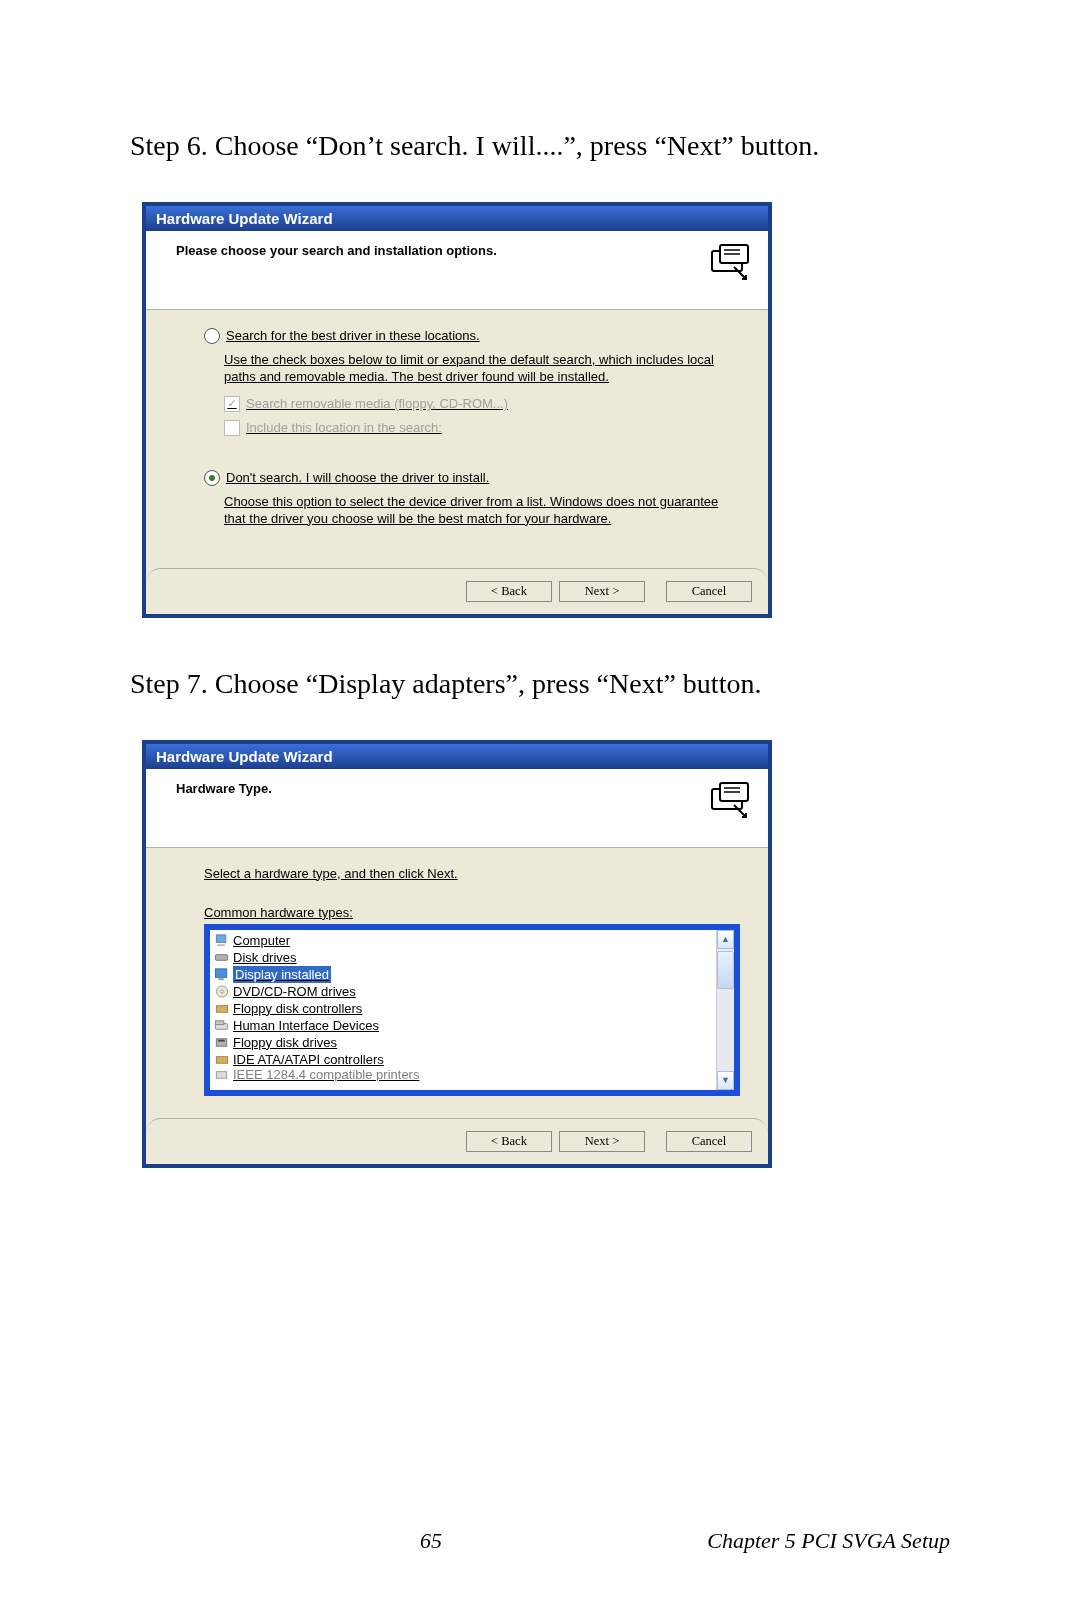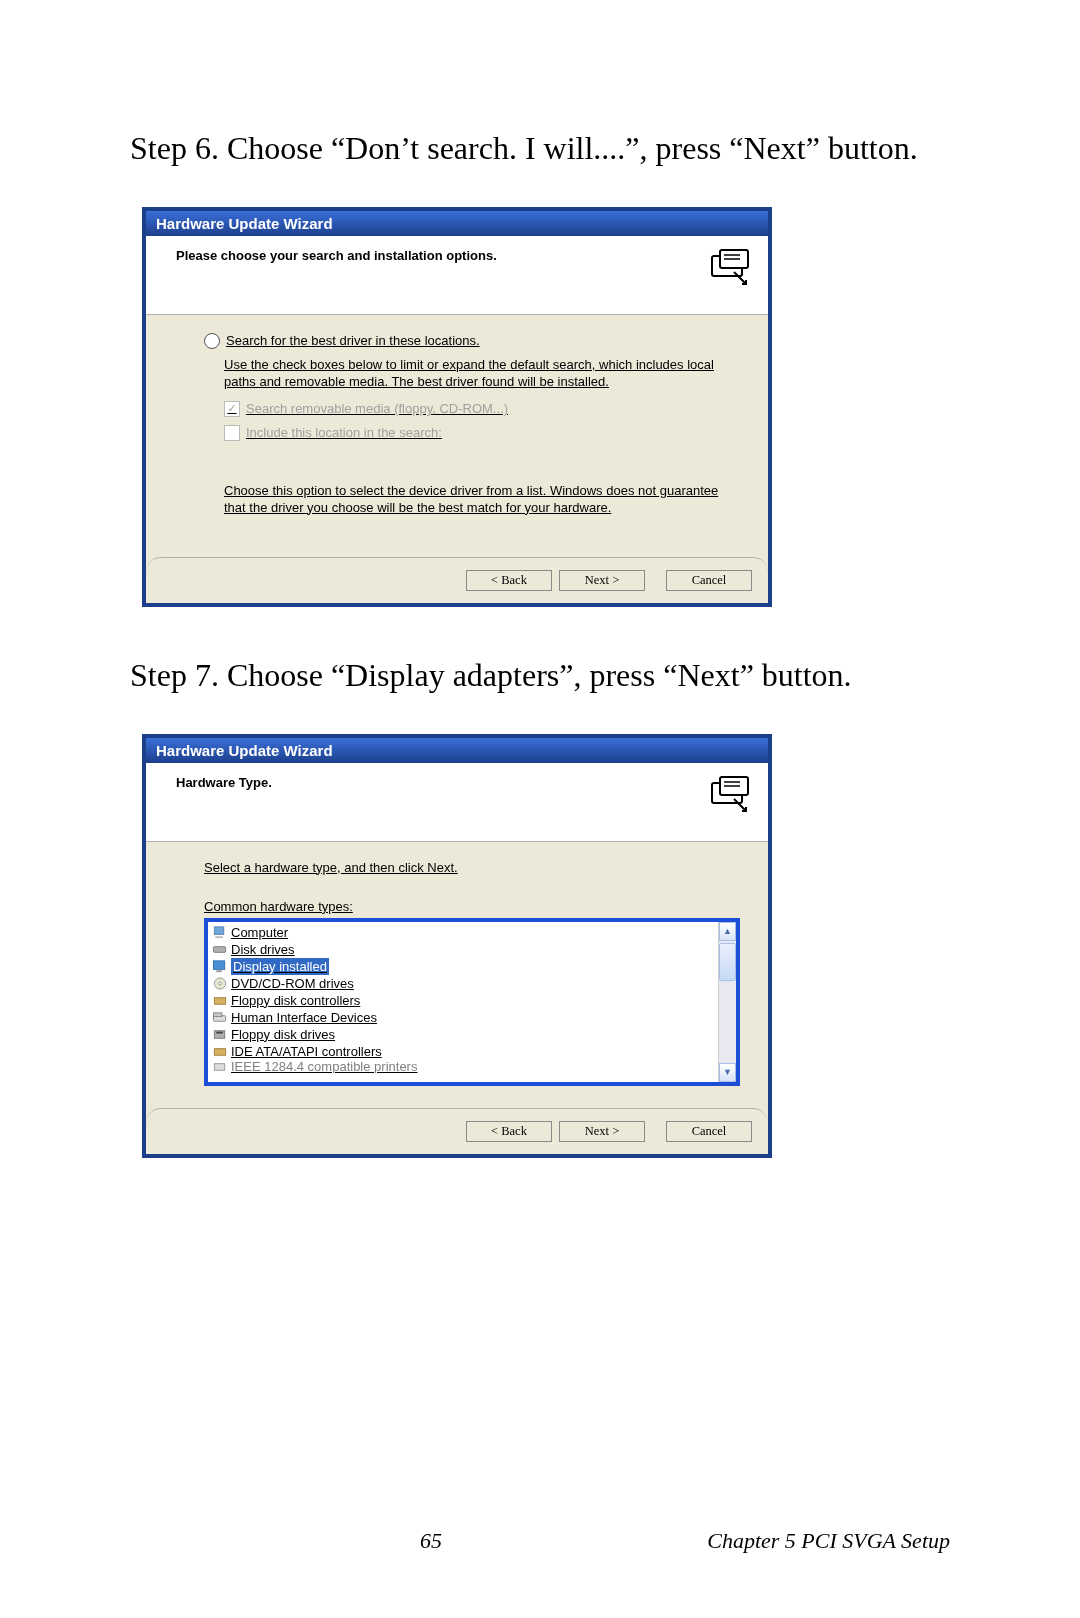--- a/index.html
+++ b/index.html
@@ -8,21 +8,21 @@
     background: #fff;
     font-family: "Times New Roman", serif;
     width: 1080px;
     height: 1618px;
     position: relative;
   }
   .page {
     padding: 100px 130px 60px 130px;
   }
   .step-text {
-    font-size: 32px;
+    font-size: 28px;
     margin-bottom: 40px;
     margin-top: 30px;
   }
   .wizard {
     border: 4px solid #1c3f8c;
     width: 622px;
     margin-left: 12px;
     font-family: Tahoma, Arial, sans-serif;
     font-size: 13px;
     background: #ece9d8;
@@ -81,21 +81,21 @@
     border-top:1px solid #b0b0b0;
     padding:12px 16px;
     display:flex;
     justify-content:flex-end;
     gap:7px;
     background:#ece9d8;
     border-radius:15px;
   }
   .cancel-gap{margin-left:14px;}
   .listbox {
-    border:4px solid #1d4ed8; background:#fff; height:160px;
+    border:6px solid #1d4ed8; background:#fff; height:160px;
     position:relative; overflow:hidden;
   }
   .list-inner{padding:2px 4px;}
   .list-item{display:flex;align-items:center;font-size:13px;height:17px;line-height:17px;}
   .list-item .ic{width:16px;height:15px;margin-right:3px;flex-shrink:0;}
   .list-item.selected span{background:#316ac5;color:#fff;padding:0 2px;}
   .last-cut{color:#808080; height:13px; overflow:hidden;}
   .vscroll{position:absolute;right:0;top:0;bottom:0;width:17px;background:#e8e8f0;border-left:1px solid #ccc;}
   .vscroll .arrow{height:17px;background:linear-gradient(#fff,#d8e4f8);border:1px solid #a8c0e8;font-size:9px;color:#4b6aa8;display:flex;align-items:center;justify-content:center;}
   .vscroll .thumb{height:36px;margin-top:2px;background:linear-gradient(#eaf0fc,#c6d8f4);border:1px solid #a8c0e8;border-radius:2px;}
@@ -135,20 +135,24 @@
         <div class="chk-row">
           <div class="chk checked"></div>
           <span>Search removable media (floppy, CD-ROM...)</span>
         </div>
         <div class="chk-row">
           <div class="chk"></div>
           <span>Include this location in the search:</span>
         </div>
       </div>
       <div style="height:26px"></div>
+      <div class="radio-row">
+        <div class="radio selected"></div>
+        <span>Don't search. I will choose the driver to install.</span>
+      </div>
       <div class="help-text" style="margin-bottom:30px">Choose this option to select the device driver from a list.  Windows does not guarantee that the driver you choose will be the best match for your hardware.</div>
     </div>
     <div class="btn-row">
       <div class="btn">&lt; Back</div>
       <div class="btn">Next &gt;</div>
       <div class="btn cancel-gap">Cancel</div>
     </div>
   </div>
 
   <div class="step-text" style="margin-top:50px">Step 7.  Choose “Display adapters”, press “Next” button.</div>

